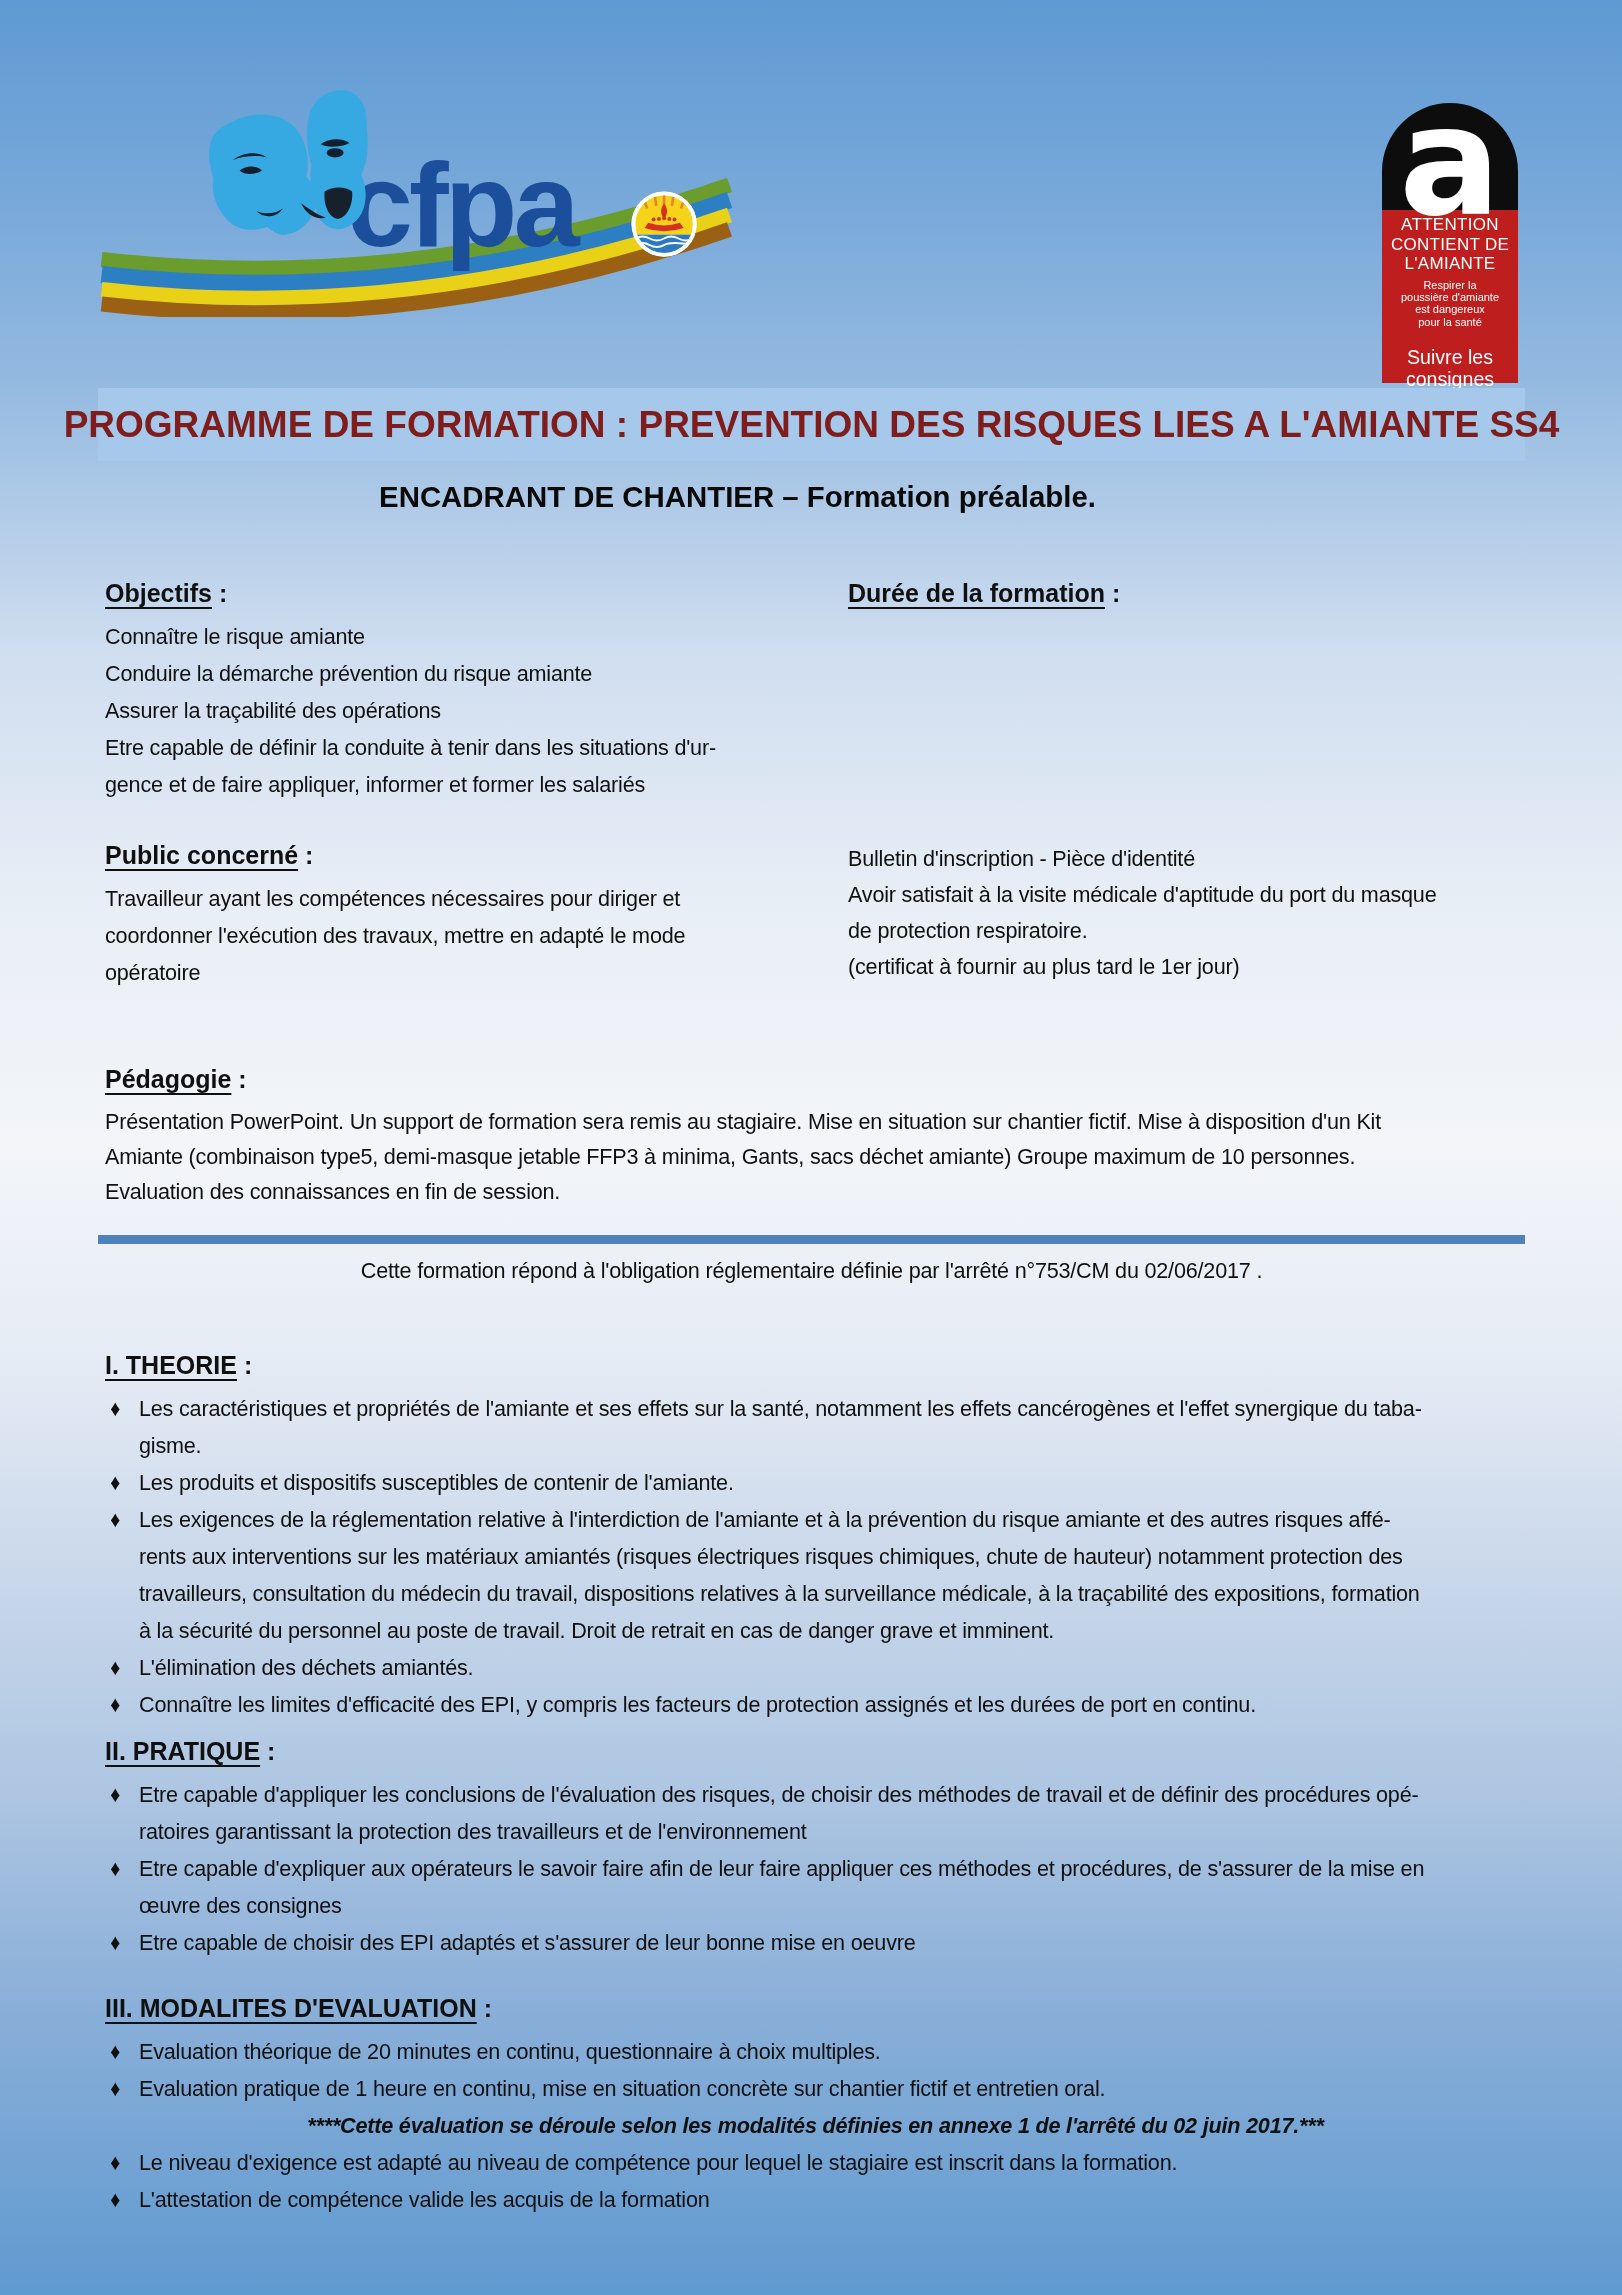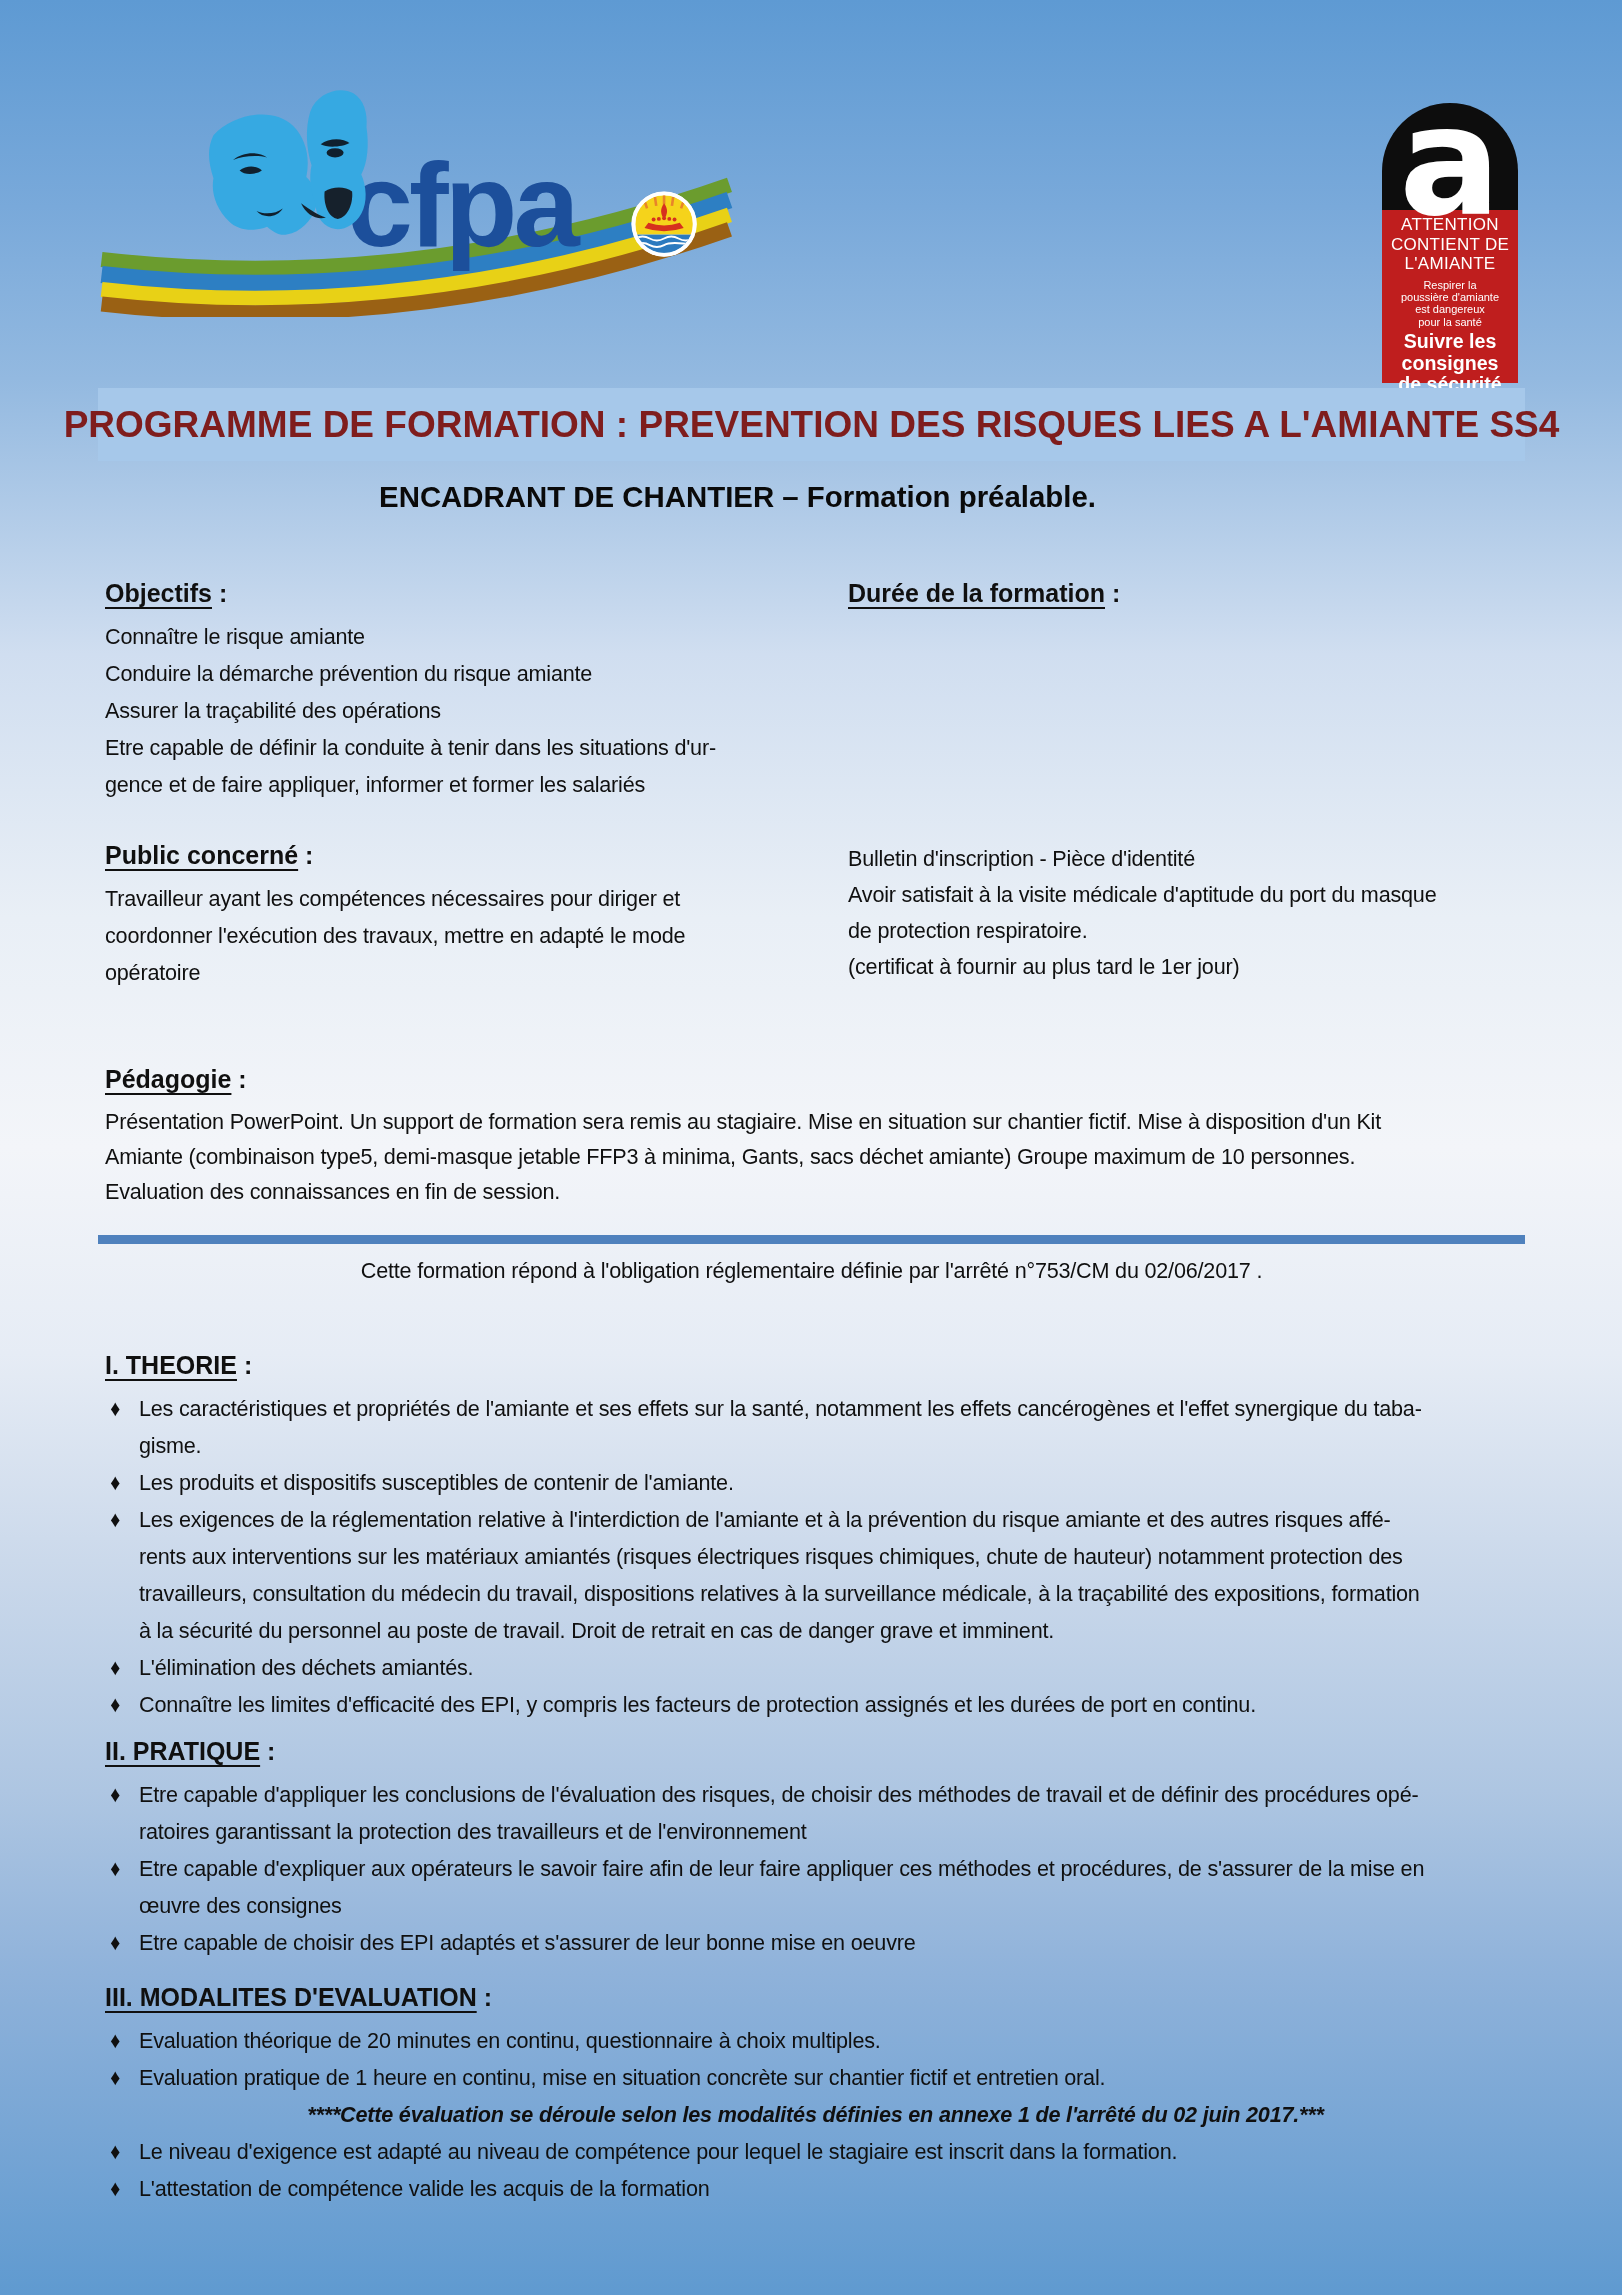--- a/index.html
+++ b/index.html
@@ -28,21 +28,21 @@
     line-height:1;color:#ffffff;
   }
   .alabel-body{
     width:136px;height:173px;background:#bf1e1e;color:#ffffff;
     text-align:center;padding-top:5.2px;box-sizing:border-box;
   }
   .al-big{font-size:17px;line-height:19.6px;font-weight:400;letter-spacing:0.3px;}
   .al-small{font-size:11px;line-height:12.4px;}
   .al-small-group{margin-top:4.6px;}
   .al-med{font-size:19.6px;line-height:21.6px;}
-  .al-med-group{margin-top:3px;font-weight:bold;}
+  .al-med-group{margin-top:19px;}
   
   .title-box{
     left:98px;top:388px;width:1427px;height:73px;background:#a6c8ea;
     display:flex;align-items:center;justify-content:center;
   }
   .title-box span{font-size:37px;font-weight:700;color:#7f1d1d;white-space:nowrap;}
   .subtitle{
     left:0;top:480px;width:1475px;text-align:center;
     font-size:29.4px;font-weight:700;color:#0a0a0a;
   }
@@ -64,21 +64,21 @@
     font-size:21.6px;letter-spacing:-0.2px;color:#101010;
   }
   
   .flow{left:105px;top:1345px;width:1421px;}
   .flow-h{
     font-size:25px;font-weight:700;line-height:41px;white-space:nowrap;
   }
   .flow-h .u{text-decoration:underline;text-decoration-thickness:2px;text-underline-offset:4.6px;}
   .h-theorie{margin-bottom:3.9px;}
   .h-pratique{margin-top:7.9px;margin-bottom:3.9px;}
-  .h-modalites{margin-top:16px;margin-bottom:3.9px;}
+  .h-modalites{margin-top:27px;margin-bottom:3.9px;}
   .bullet{position:relative;padding-left:34px;}
   .bmark{
     position:absolute;left:5.2px;top:0;font-size:19.6px;line-height:37px;
     transform:scaleY(1.15);color:#101010;
   }
   .bline{font-size:21.6px;letter-spacing:-0.2px;line-height:37px;white-space:nowrap;}
   .center-italic{
     font-size:21.6px;line-height:37px;font-style:italic;font-weight:700;
     text-align:center;letter-spacing:-0.2px;
   }

